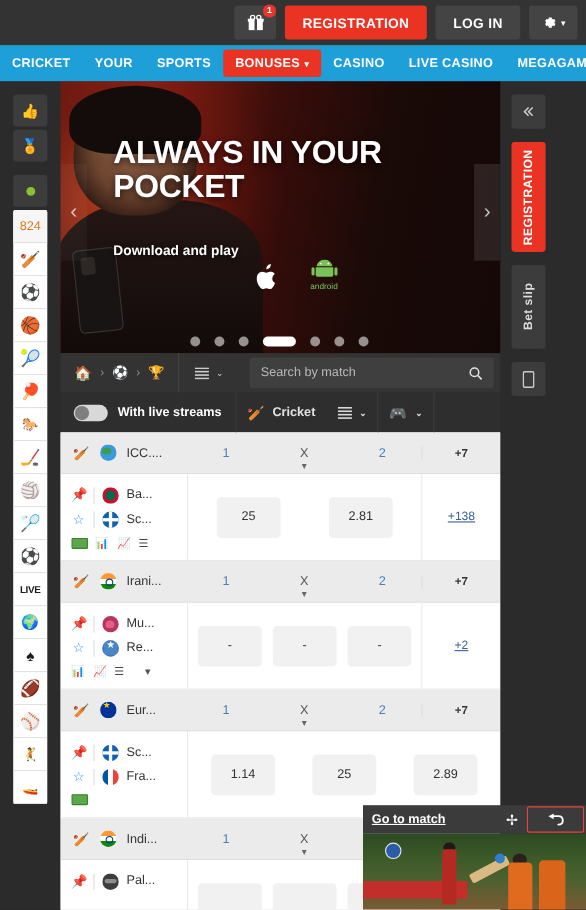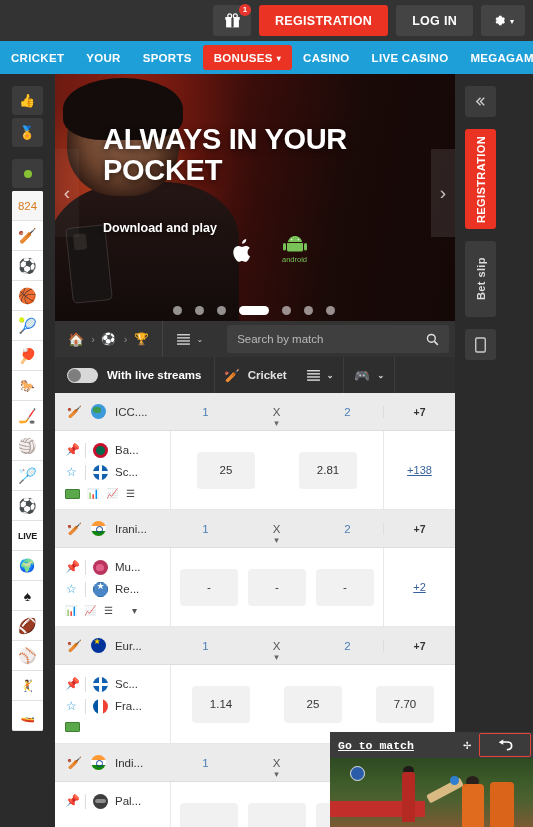--- a/index.html
+++ b/index.html
@@ -218,21 +218,21 @@
   .rs-vert {
     width: 31px; border-radius: 3px; margin: 12px 0 0 10px;
     display: flex; align-items: center; justify-content: center;
     color: #fff; font-size: 11px; font-weight: bold; letter-spacing: .4px;
     writing-mode: vertical-rl; transform: rotate(180deg);
   }
   .rs-vert.reg { background: #ea3323; height: 100px; }
   .rs-vert.slip { background: #3c3c3c; height: 76px; color: #ddd; }
 
   
-  .vidoverlay { position: absolute; right: 0; bottom: 0; width: 203px; height: 95px; font-family: Liberation Mono, monospace; }
+  .vidoverlay { position: absolute; right: 0; bottom: 0; width: 203px; height: 95px; }
   .vid-head {
     height: 26px; background: #3b3b3b; display: flex; align-items: center;
     padding-left: 8px; gap: 8px;
   }
   .vid-link { color: #fff; font-size: 11.5px; font-weight: bold; text-decoration: underline; }
   .vid-move { margin-left: auto; color: #fff; font-size: 13px; }
   .vid-close {
     width: 52px; height: 24px; border: 1px solid #e8453a; border-radius: 2px;
     margin-right: 2px; display: flex; align-items: center; justify-content: center;
     color: #fff; font-size: 14px;
@@ -629,21 +629,21 @@
               </span>
             <span class="mr-team">Fra...</span>
           </div>
           <div class="mr-badges">
             <span class="badge-green"></span>
           </div>
         </div>
         <div class="mr-odds">
           <div class="odd-box">1.14</div>
           <div class="odd-box">25</div>
-          <div class="odd-box">7.70</div>
+          <div class="odd-box">2.89</div>
         </div>
       </div>
 
       <div class="league-row">
         <div class="lr-left">
           <span style="font-size:12px">🏏</span>
           <span class="mr-flag">
               <span class="fl f-ind"></span>
             </span>
           <span class="lr-name">Indi...</span>

